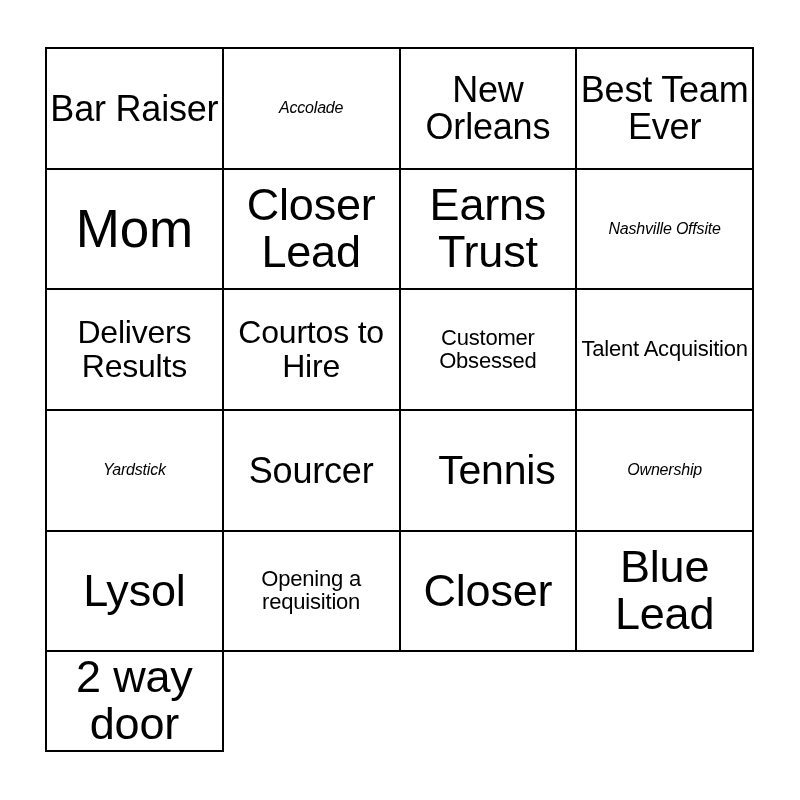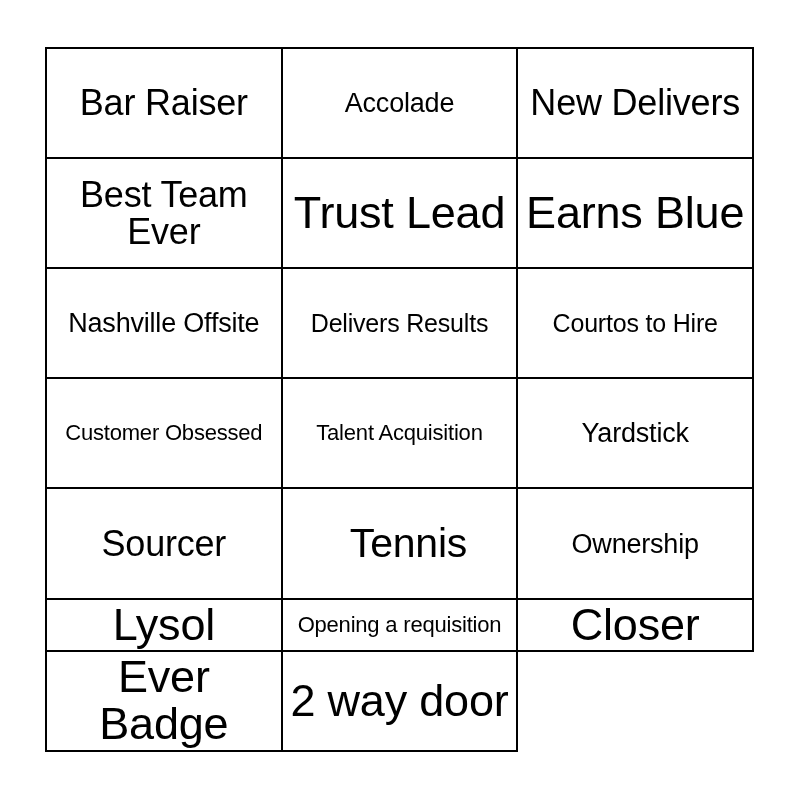--- a/index.html
+++ b/index.html
@@ -23,21 +23,21 @@
   }
 
   #bingo-card {
     position: absolute;
     left: 45px;
     top: 47px;
     width: 709px;
     height: 705px;
     box-sizing: border-box;
     display: grid;
-    grid-template-columns: repeat(3, 1fr);
+    grid-template-columns: repeat(4, 1fr);
     grid-template-rows: repeat(5, 1fr);
     border-top: 2px solid #000000;
     border-left: 2px solid #000000;
     background: #ffffff;
   }
 
   .bingo-cell {
     box-sizing: border-box;
     border-right: 2px solid #000000;
     border-bottom: 2px solid #000000;
@@ -59,46 +59,49 @@
     letter-spacing: -0.2px;
     word-break: normal;
     hyphens: none;
   }
 
   
   .fs-xxl .cell-text { font-size: 53px; }
   .fs-xl  .cell-text { font-size: 45px; }
   .fs-lg  .cell-text { font-size: 41px; margin-left: 18px; }
   .fs-md  .cell-text { font-size: 36px; }
-  .fs-sm  .cell-text { font-size: 25px; }
-  .fs-xs  .cell-text { font-size: 27px; }
+  .fs-sm  .cell-text { font-size: 32px; }
+  .fs-xs  .cell-text { font-size: 16px; font-style: italic; }
   .fs-xxs .cell-text { font-size: 22px; }
 </style>
 </head>
 <body>
 
 <div id="bingo-page">
   <div id="bingo-card">
       <div class="bingo-cell fs-md">
         <span class="cell-text">Bar Raiser</span>
       </div>
       <div class="bingo-cell fs-xs">
         <span class="cell-text">Accolade</span>
       </div>
       <div class="bingo-cell fs-md">
-        <span class="cell-text">New Delivers</span>
+        <span class="cell-text">New Orleans</span>
       </div>
       <div class="bingo-cell fs-md">
         <span class="cell-text">Best Team Ever</span>
       </div>
-      <div class="bingo-cell fs-xl">
-        <span class="cell-text">Trust Lead</span>
+      <div class="bingo-cell fs-xxl">
+        <span class="cell-text">Mom</span>
       </div>
       <div class="bingo-cell fs-xl">
-        <span class="cell-text">Earns Blue</span>
+        <span class="cell-text">Closer Lead</span>
+      </div>
+      <div class="bingo-cell fs-xl">
+        <span class="cell-text">Earns Trust</span>
       </div>
       <div class="bingo-cell fs-xs">
         <span class="cell-text">Nashville Offsite</span>
       </div>
       <div class="bingo-cell fs-sm">
         <span class="cell-text">Delivers Results</span>
       </div>
       <div class="bingo-cell fs-sm">
         <span class="cell-text">Courtos to Hire</span>
       </div>
@@ -123,19 +126,19 @@
       <div class="bingo-cell fs-xl">
         <span class="cell-text">Lysol</span>
       </div>
       <div class="bingo-cell fs-xxs">
         <span class="cell-text">Opening a requisition</span>
       </div>
       <div class="bingo-cell fs-xl">
         <span class="cell-text">Closer</span>
       </div>
       <div class="bingo-cell fs-xl">
-        <span class="cell-text">Ever Badge</span>
+        <span class="cell-text">Blue Lead</span>
       </div>
       <div class="bingo-cell fs-xl">
         <span class="cell-text">2 way door</span>
       </div>
     </div>
 </div>
 
 </body></html>

